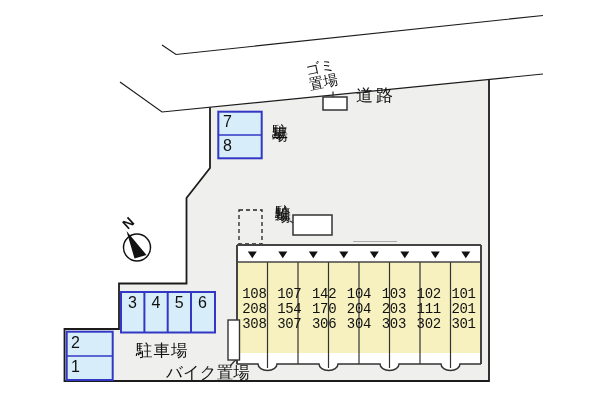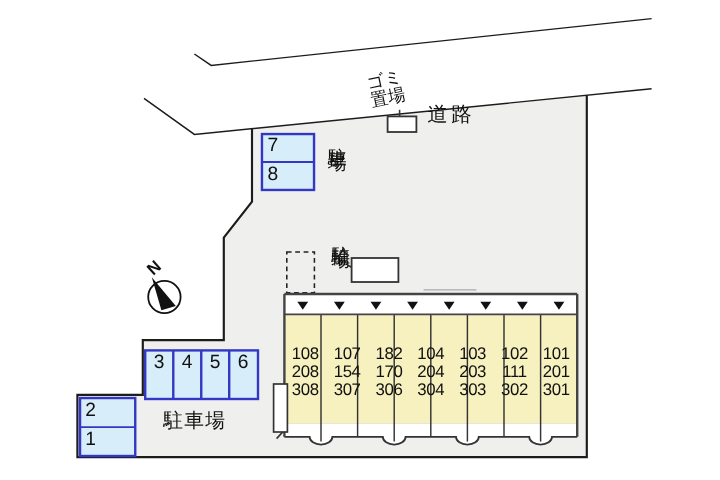--- a/index.html
+++ b/index.html
@@ -12,21 +12,21 @@
   .vert{writing-mode:vertical-rl;text-orientation:upright;letter-spacing:2px;}
   .space-num{position:absolute;font-size:16px;color:#111;}
   .space-num.center{text-align:center;}
   .rot{transform:rotate(-12deg);text-align:center;line-height:15px;font-size:14.5px;}
   .north{font-weight:bold;transform:rotate(-42deg);font-size:14px;}
   .units{
     position:absolute;left:237px;top:287px;width:244px;height:46px;
     display:flex;flex-direction:row;
   }
   .unit-col{flex:1 1 0;text-align:center;}
-  .unit-col span{display:block;font-size:14px;line-height:15.2px;letter-spacing:-0.3px;}
+  .unit-col span{display:block;font-size:14px;line-height:15.2px;letter-spacing:-0.3px;font-family:Liberation Mono, monospace;}
 </style>
 </head>
 <body>
 
 <div class="stage">
 
   <svg width="600" height="400" viewBox="0 0 600 400">
 
     <polygon points="210,107.3 489,79.2 489,381 64.5,381 64.5,329 119,329 119,283.5 186.5,283.5 186.5,198 210,168" fill="#efefed"></polygon>
     <path d="M210,107.3 L210,168 L186.5,198 L186.5,283.5 L119,283.5 L119,329 L64.5,329 L64.5,381 L489,381 L489,79.2" fill="none" stroke="#1c1c1c" stroke-width="1.8"></path>
@@ -108,34 +108,35 @@
   <div class="space-num center" style="left:121px;top:294px;width:23px;">3</div>
   <div class="space-num center" style="left:144.4px;top:294px;width:23px;">4</div>
   <div class="space-num center" style="left:167.7px;top:294px;width:23px;">5</div>
   <div class="space-num center" style="left:191px;top:294px;width:23px;">6</div>
 
   <div class="space-num" style="left:71px;top:334px;">2</div>
   <div class="space-num" style="left:71px;top:358px;">1</div>
 
   <div class="lbl" style="left:136px;top:340px;font-size:16.5px;letter-spacing:1px;">駐車場</div>
 
+  <div class="lbl" style="left:166px;top:362px;font-size:16.5px;">バイク置場</div>
 
   <div class="units">
     <div class="unit-col">
       <span>108</span>
       <span>208</span>
       <span>308</span>
     </div>
     <div class="unit-col">
       <span>107</span>
       <span>154</span>
       <span>307</span>
     </div>
     <div class="unit-col">
-      <span>182</span>
+      <span>142</span>
       <span>170</span>
       <span>306</span>
     </div>
     <div class="unit-col">
       <span>104</span>
       <span>204</span>
       <span>304</span>
     </div>
     <div class="unit-col">
       <span>103</span>

